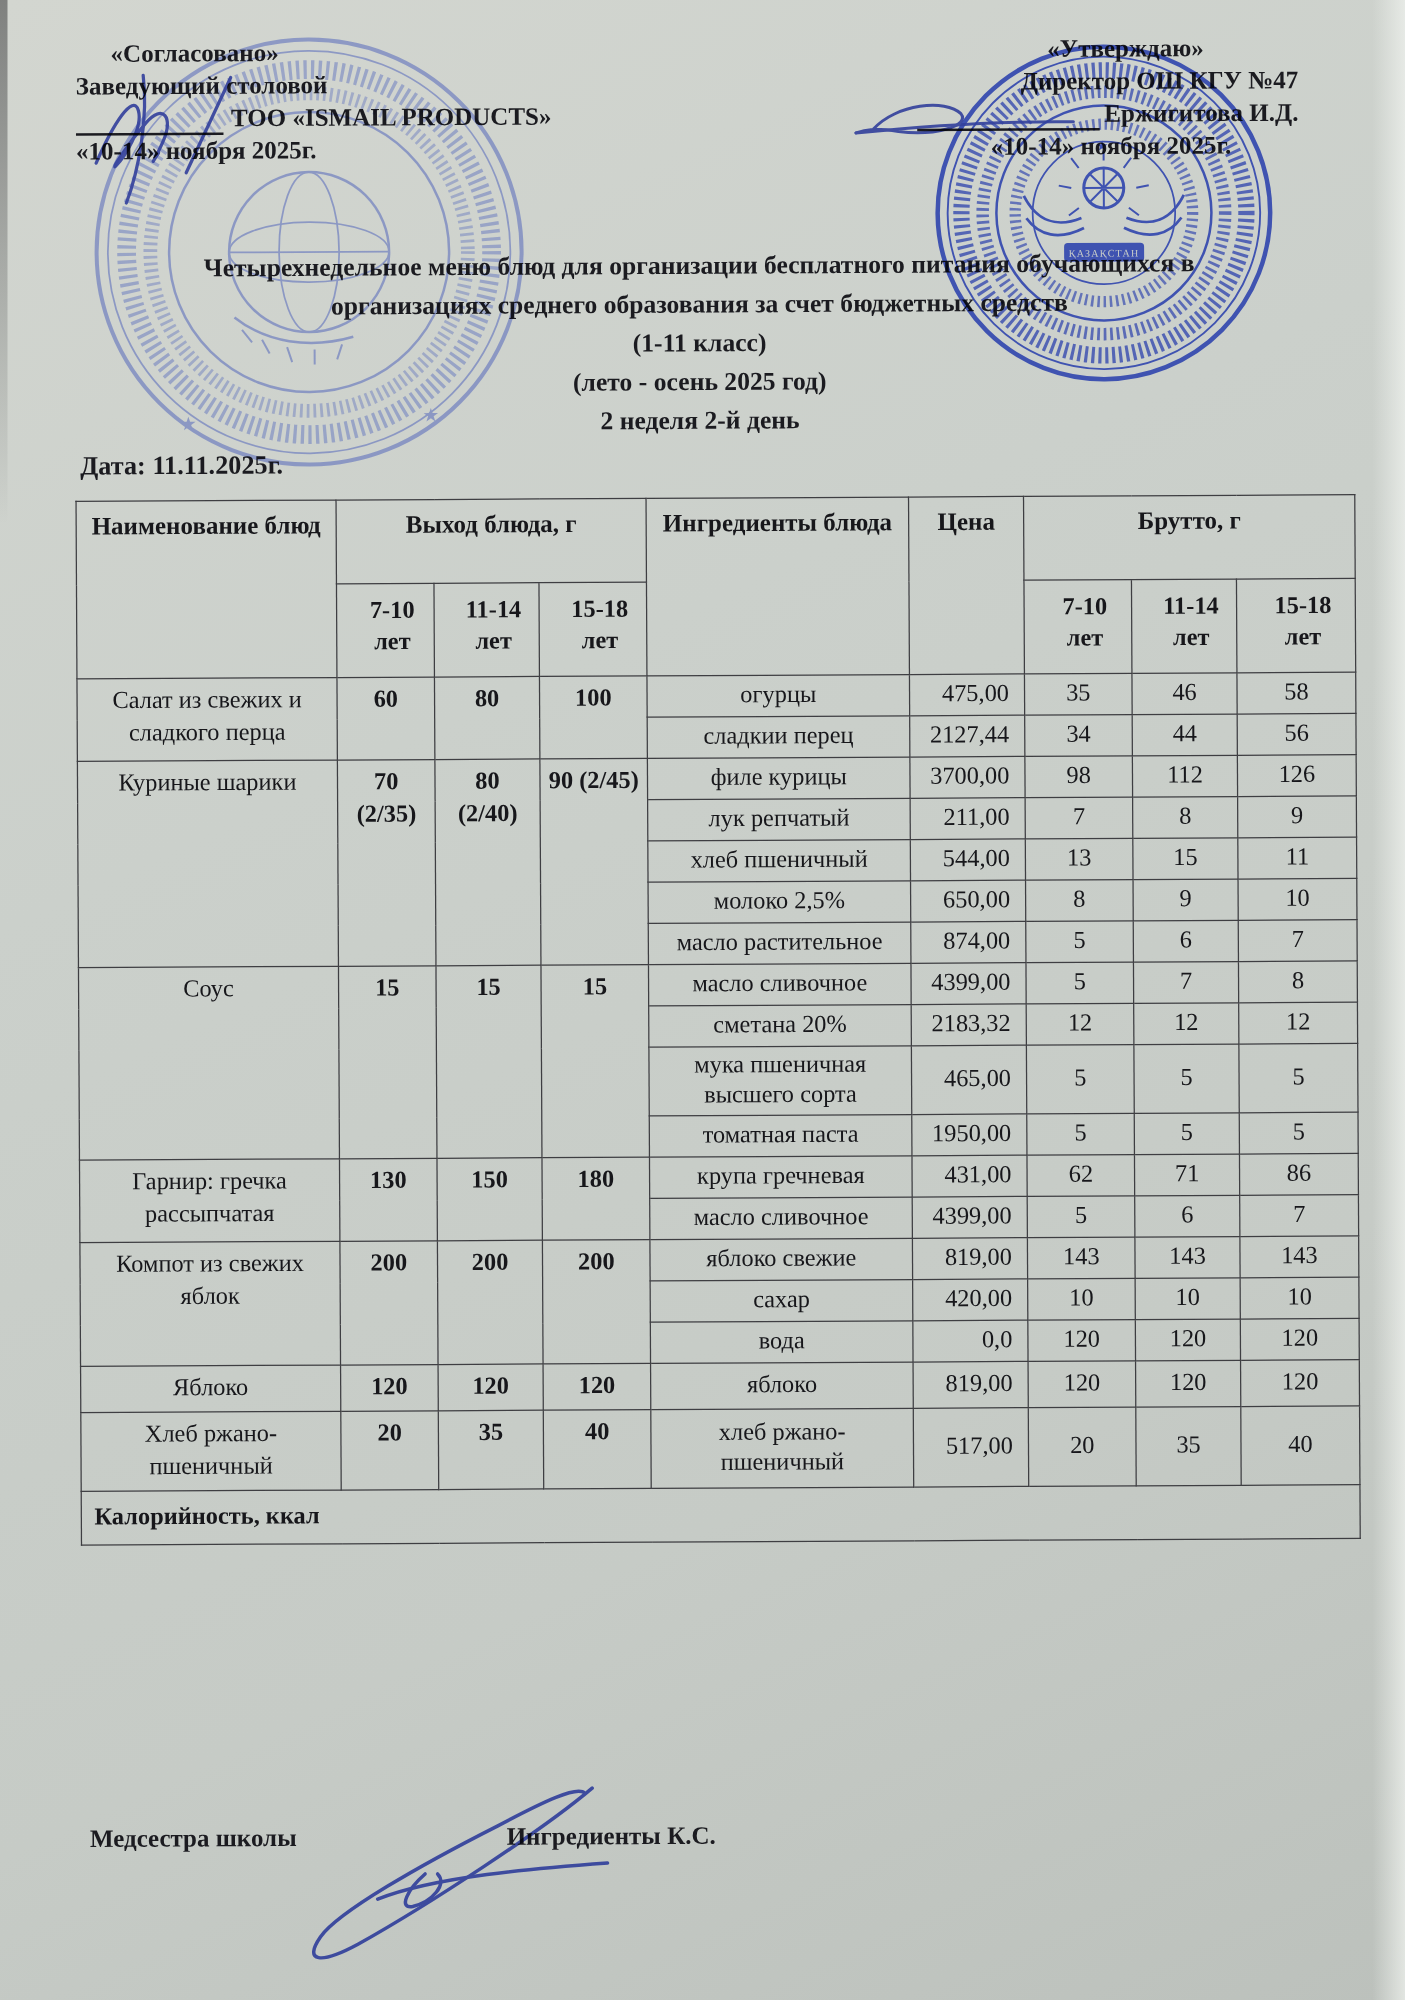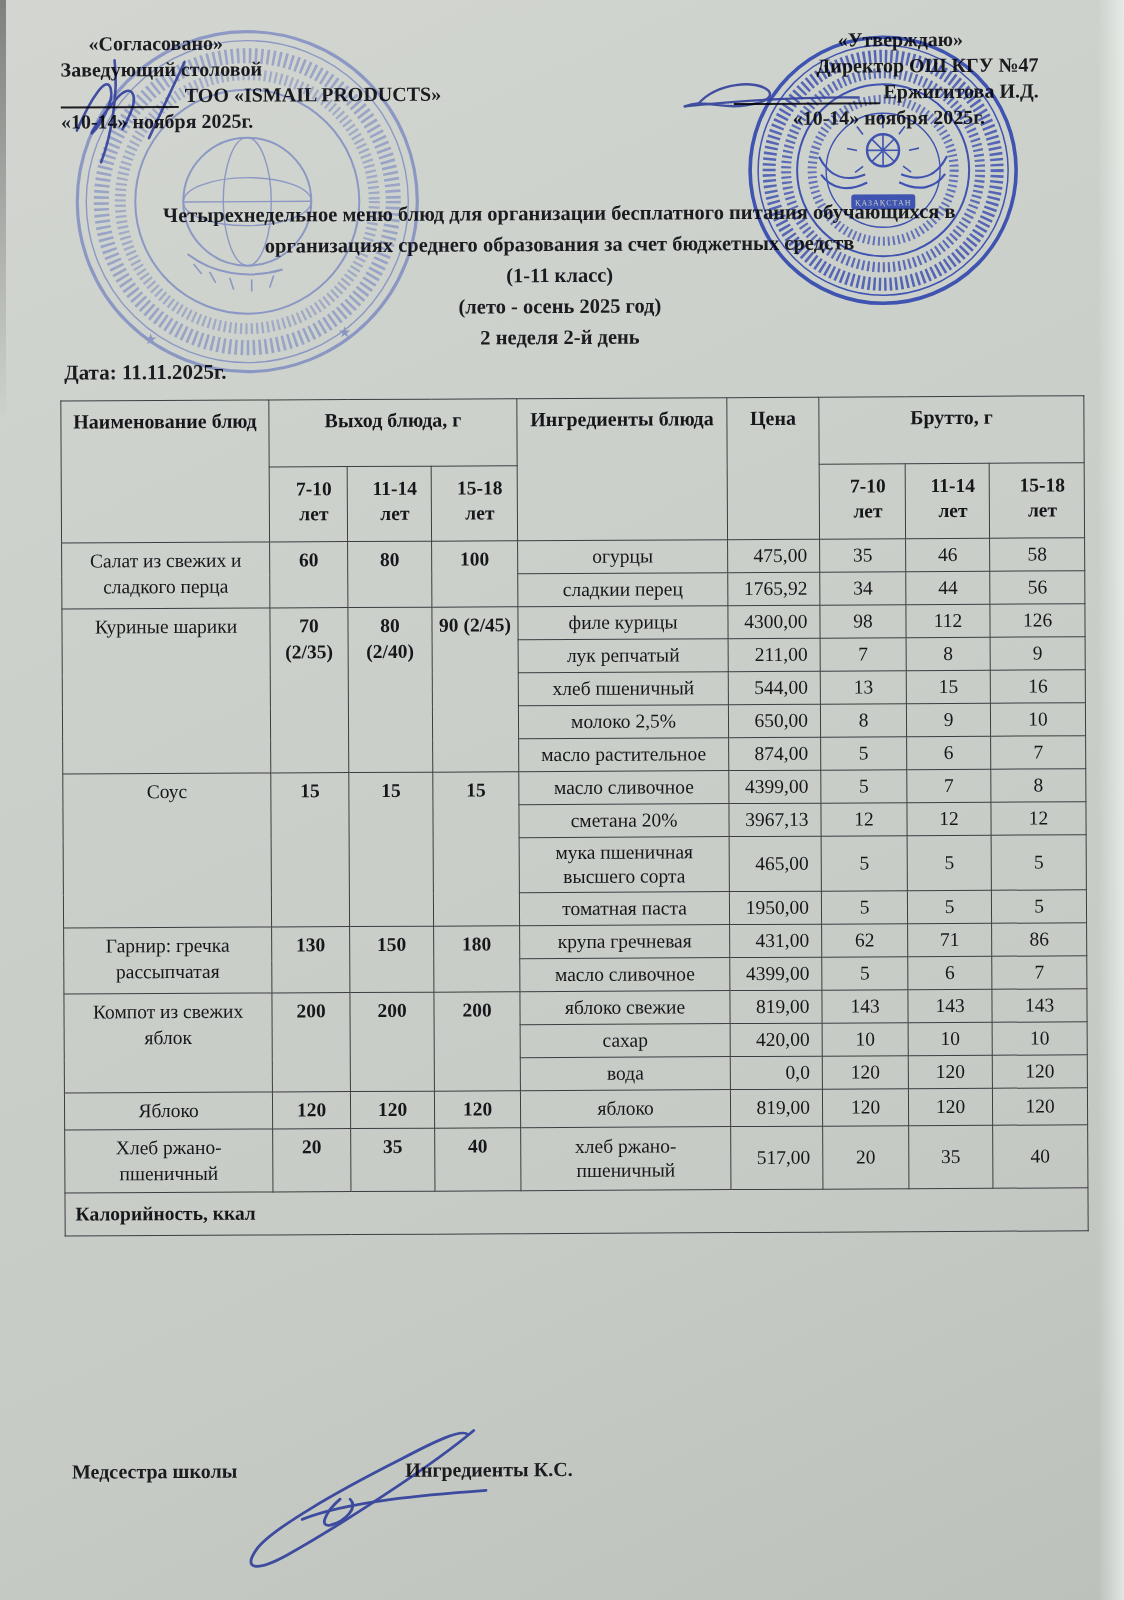--- a/index.html
+++ b/index.html
@@ -118,49 +118,49 @@
             <td class="out" rowspan="2">80</td>
             <td class="out" rowspan="2">100</td>
             <td class="ing">огурцы</td>
             <td class="price">475,00</td>
             <td class="num">35</td>
             <td class="num">46</td>
             <td class="num">58</td>
           </tr>
           <tr>
             <td class="ing">сладкии перец</td>
-            <td class="price">1765,92</td>
+            <td class="price">2127,44</td>
             <td class="num">34</td>
             <td class="num">44</td>
             <td class="num">56</td>
           </tr>
           <tr>
             <td class="dish" rowspan="5">Куриные шарики</td>
             <td class="out" rowspan="5">70 (2/35)</td>
             <td class="out" rowspan="5">80 (2/40)</td>
             <td class="out" rowspan="5">90 (2/45)</td>
             <td class="ing">филе курицы</td>
-            <td class="price">4300,00</td>
+            <td class="price">3700,00</td>
             <td class="num">98</td>
             <td class="num">112</td>
             <td class="num">126</td>
           </tr>
           <tr>
             <td class="ing">лук репчатый</td>
             <td class="price">211,00</td>
             <td class="num">7</td>
             <td class="num">8</td>
             <td class="num">9</td>
           </tr>
           <tr>
             <td class="ing">хлеб пшеничный</td>
             <td class="price">544,00</td>
             <td class="num">13</td>
             <td class="num">15</td>
-            <td class="num">16</td>
+            <td class="num">11</td>
           </tr>
           <tr>
             <td class="ing">молоко 2,5%</td>
             <td class="price">650,00</td>
             <td class="num">8</td>
             <td class="num">9</td>
             <td class="num">10</td>
           </tr>
           <tr>
             <td class="ing">масло растительное</td>
@@ -175,21 +175,21 @@
             <td class="out" rowspan="4">15</td>
             <td class="out" rowspan="4">15</td>
             <td class="ing">масло сливочное</td>
             <td class="price">4399,00</td>
             <td class="num">5</td>
             <td class="num">7</td>
             <td class="num">8</td>
           </tr>
           <tr>
             <td class="ing">сметана 20%</td>
-            <td class="price">3967,13</td>
+            <td class="price">2183,32</td>
             <td class="num">12</td>
             <td class="num">12</td>
             <td class="num">12</td>
           </tr>
           <tr>
             <td class="ing">мука пшеничная высшего сорта</td>
             <td class="price">465,00</td>
             <td class="num">5</td>
             <td class="num">5</td>
             <td class="num">5</td>

